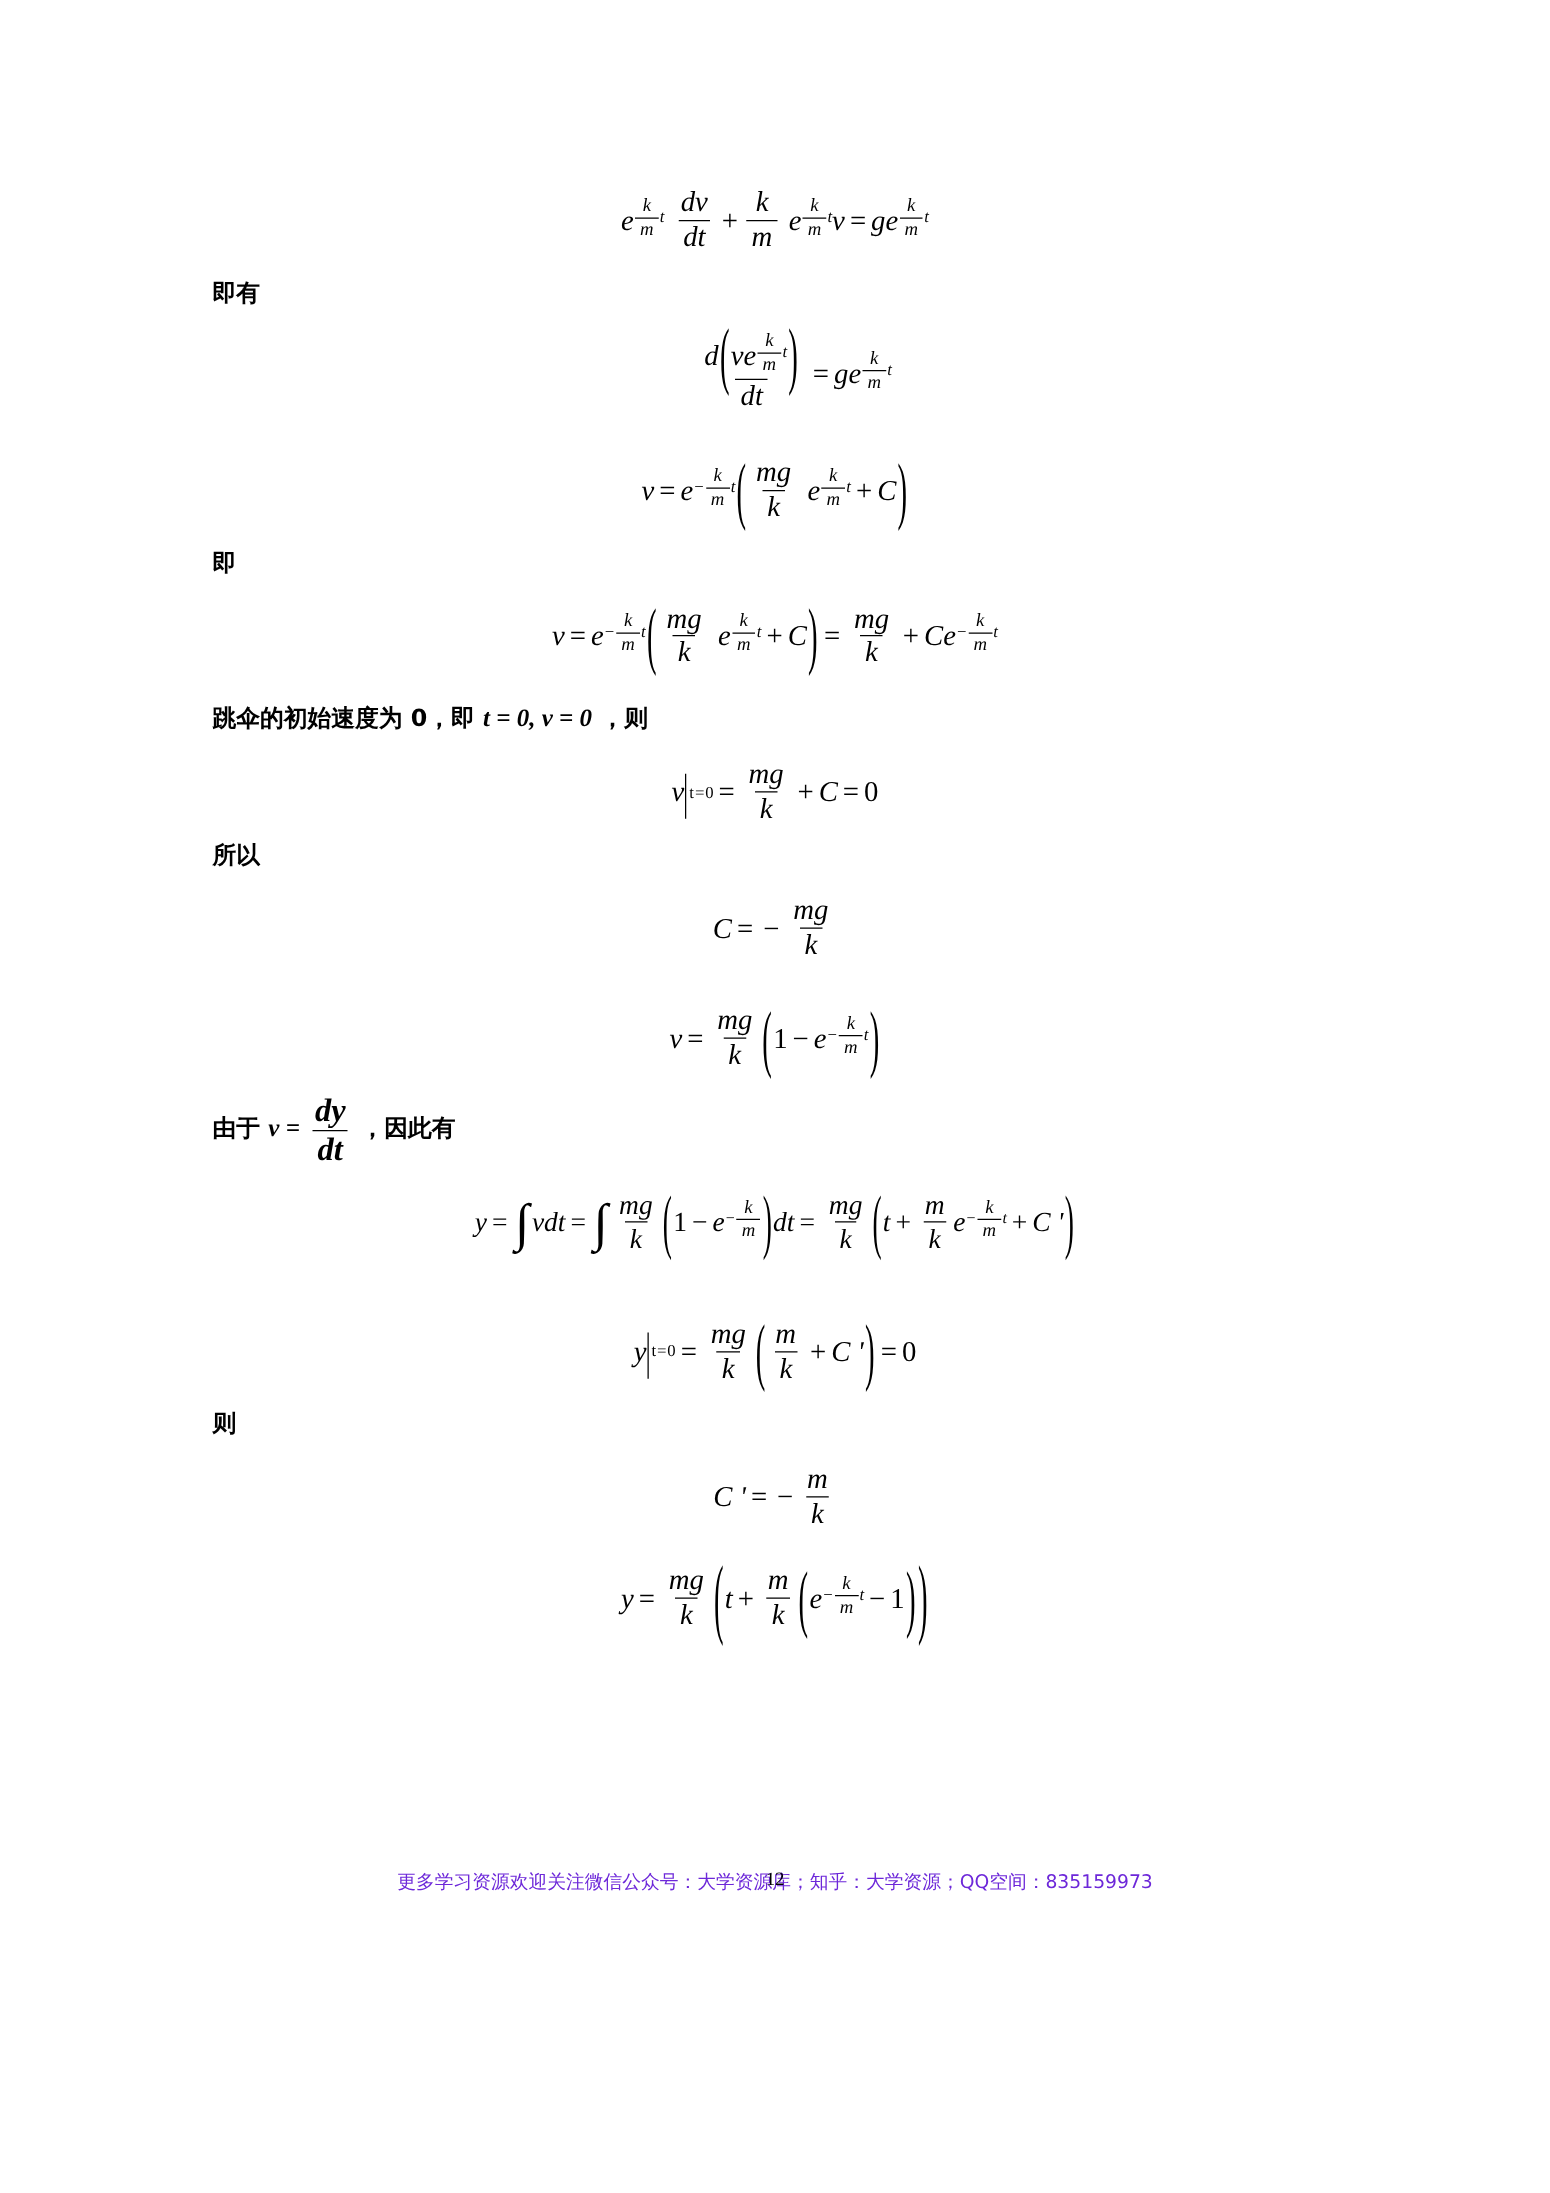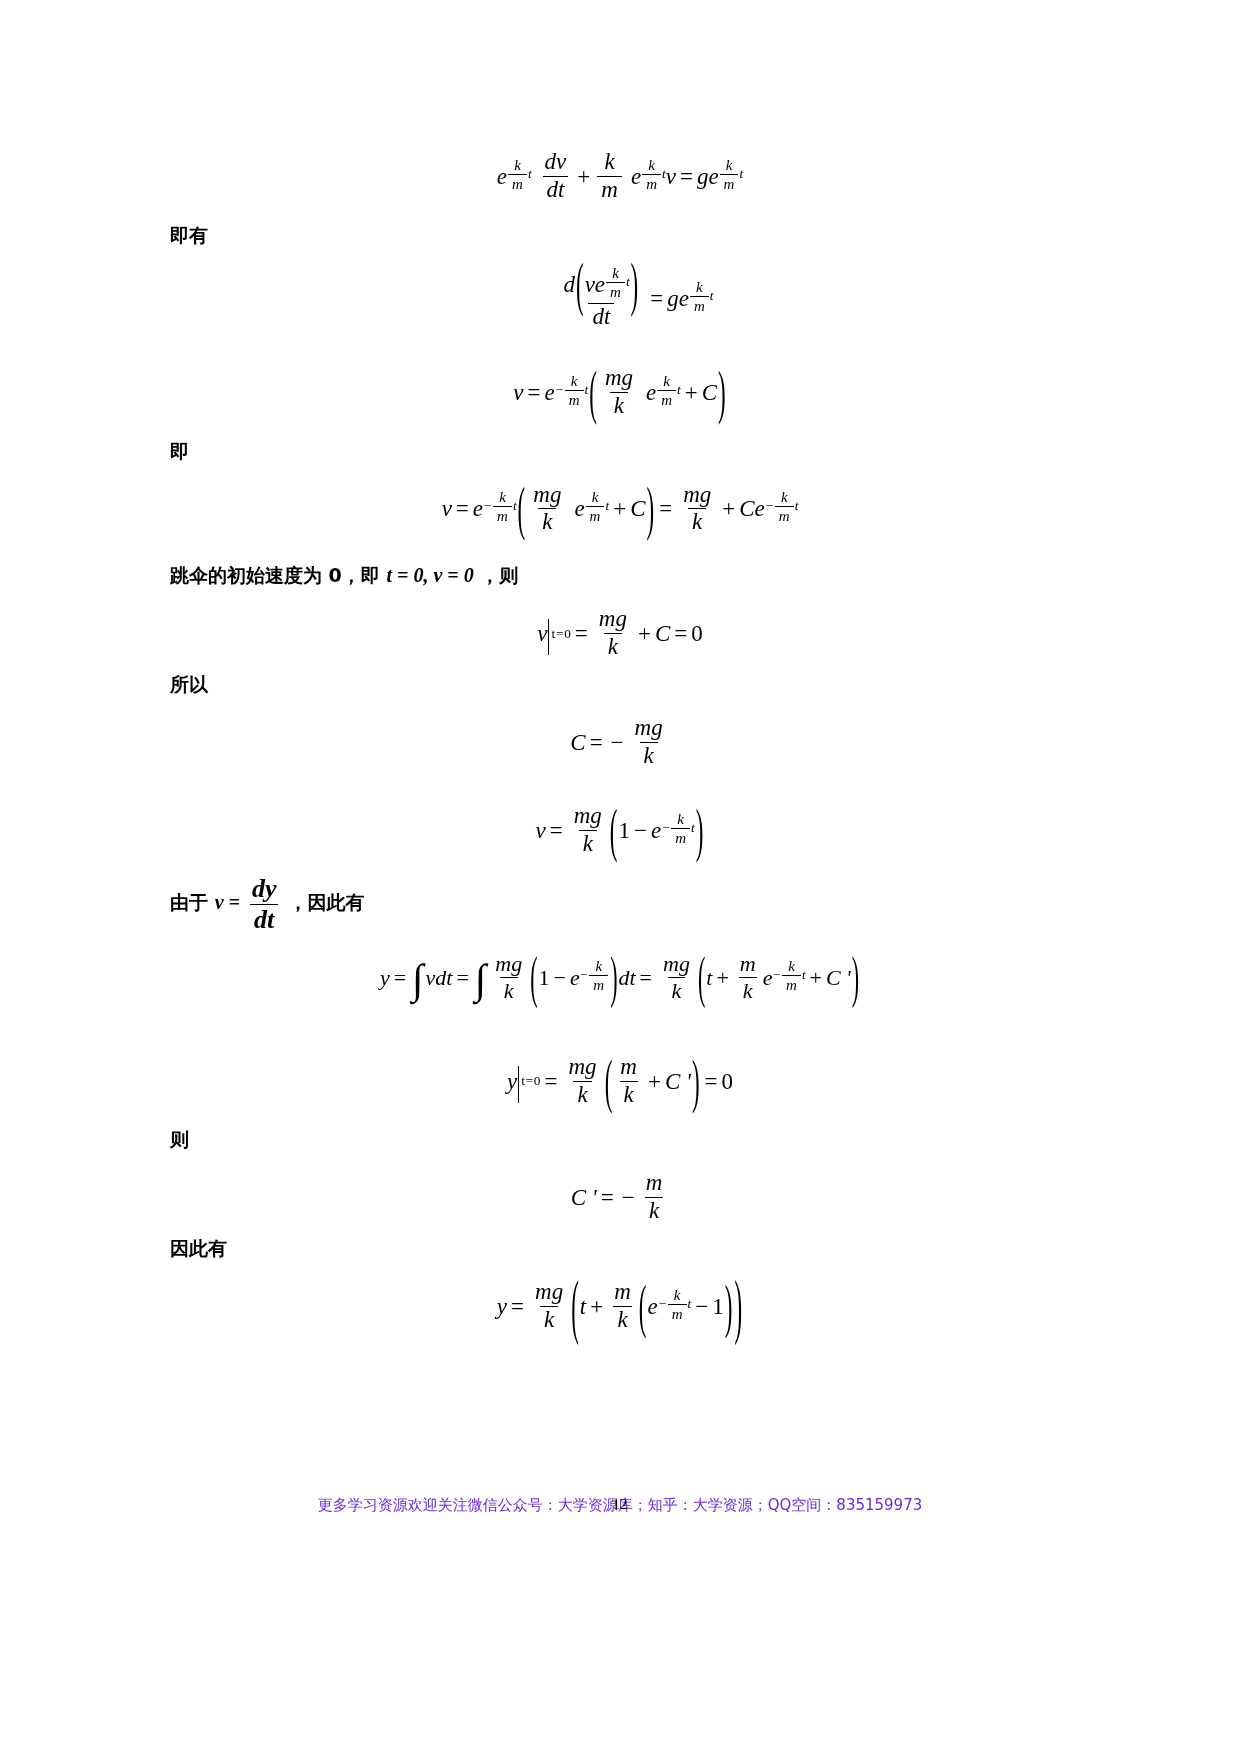--- a/index.html
+++ b/index.html
@@ -469,21 +469,20 @@
           <span class="op">−</span>
         <span class="frac">
             <span class="num">m</span>
             <span class="den">k</span>
           </span>
       </span>
     </div>
 
     <div class="gap-s"></div>
 
-    <div class="prose">因此有</div>
 
     <div class="gap-m"></div>
 
     <div class="eq">
       <span class="eqrow">
         <span>y</span>
           <span class="op">=</span>
         <span class="frac">
             <span class="num">mg</span>
             <span class="den">k</span>

